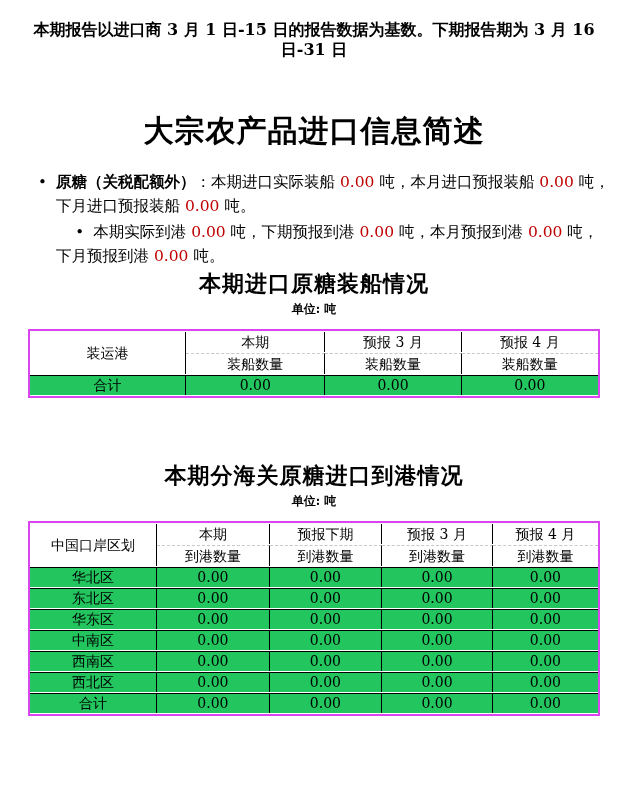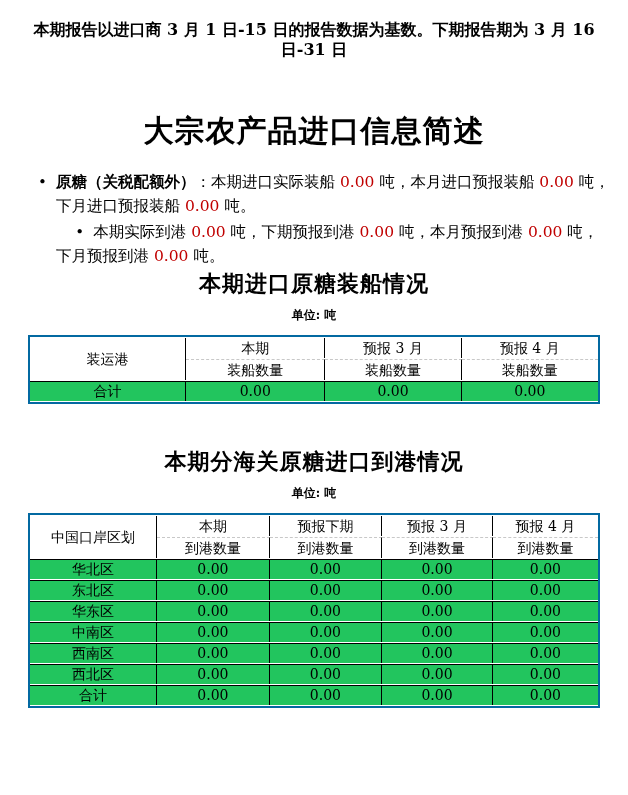--- a/index.html
+++ b/index.html
@@ -56,34 +56,34 @@
 
   .table-title {
     font-size: 22px;
     font-weight: bold;
     text-align: center;
     letter-spacing: 1px;
     line-height: 26px;
     margin: 0;
   }
   #t1-title { }
-  #t2-title { margin-top: 44px; }
+  #t2-title { margin-top: 64px; }
   .unit {
     text-align: center;
     font-size: 12px;
     font-weight: bold;
-    margin-top: 12px;
+    margin-top: 6px;
     line-height: 15px;
   }
   table.report {
     width: 572px;
     margin: 12px auto 0 auto;
     border-collapse: separate;
     border-spacing: 0 1px;
-    border: 2px solid #0369a1;
+    border: 2px solid #d946ef;
     background: #ffffff;
     font-size: 14px;
     table-layout: fixed;
   }
   table.report th, table.report td {
     padding: 1px 2px;
     text-align: center;
     font-weight: normal;
     line-height: 18px;
     overflow: hidden;

